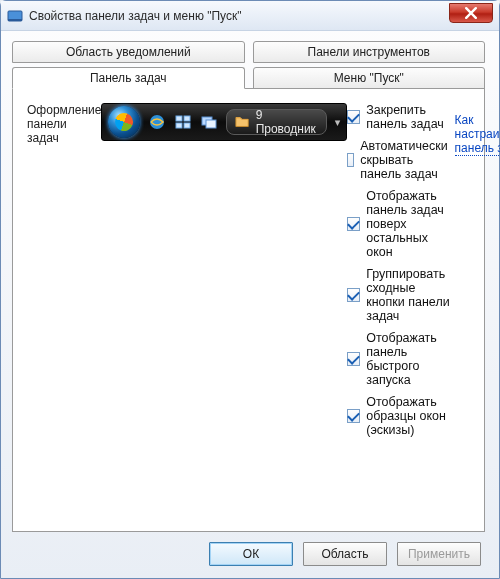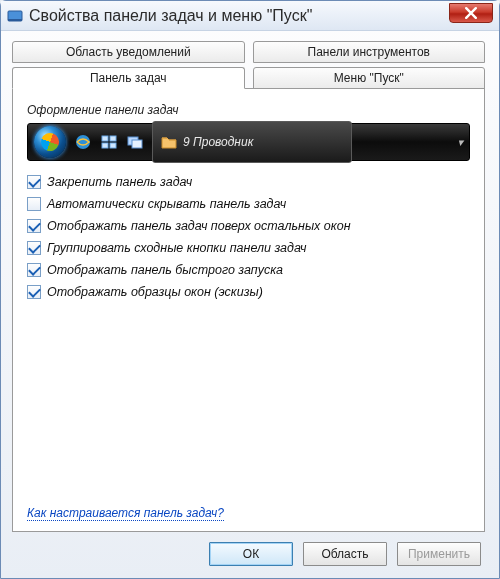--- a/index.html
+++ b/index.html
@@ -29,21 +29,21 @@
     padding: 0 6px;
     border-bottom: 1px solid #c6d3e4;
     position: relative;
   }
   .titlebar .app-icon {
     width: 16px; height: 16px;
     margin-right: 6px;
   }
   .titlebar .title-text {
     color: #2b2b2b;
-    font-size: 16px;
+    font-size: 12px;
   }
   .close-btn {
     position: absolute;
     right: 6px; top: 2px;
     width: 44px; height: 20px;
     background: linear-gradient(#e67a6f, #c93a2b 45%, #b01f13 55%, #d9584a);
     border: 1px solid #8a2518;
     border-radius: 0 0 4px 4px;
     display: flex;
     align-items: center;
@@ -86,22 +86,21 @@
     position: relative;
     z-index: 2;
   }
   .tabpanel {
     flex: 1;
     border: 1px solid #9a9a9a;
     background: #fff;
     margin-top: -1px;
     padding: 14px 14px 10px 14px;
     display: flex;
-    flex-direction: column;
-    font-style: italic;
+    flex-direction: row;
   }
   .group-label {
     font-size: 12px;
     color: #222;
     margin-bottom: 6px;
   }
   .taskbar-preview {
     height: 38px;
     background: linear-gradient(#3a3a3a, #0c0c0c 50%, #1a1a1a);
     border: 1px solid #000;
@@ -126,24 +125,24 @@
       conic-gradient(#f05a28 0 90deg, #7ab51d 90deg 180deg, #00a1f1 180deg 270deg, #ffbb00 270deg 360deg);
     transform: rotate(20deg);
   }
   .ql-icon {
     width: 18px; height: 18px;
     display: flex; align-items: center; justify-content: center;
   }
   .taskbar-task {
     flex: 1;
     max-width: 200px;
-    height: 42px;
+    height: 26px;
     background: linear-gradient(#4a4a4a, #1a1a1a);
     border: 1px solid #5a5a5a;
-    border-radius: 3px;
+    border-radius: 8px;
     display: flex;
     align-items: center;
     gap: 6px;
     padding: 0 8px;
     color: #e8e8e8;
     font-size: 12px;
   }
   .folder-icon {
     width: 16px; height: 14px;
   }

